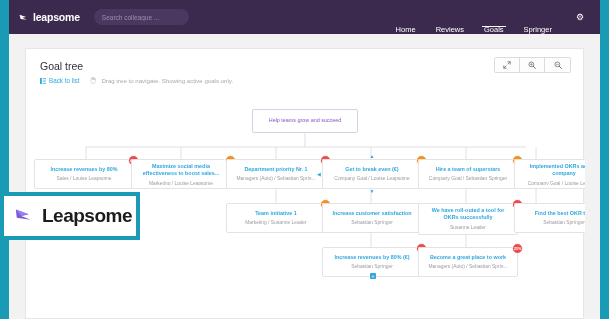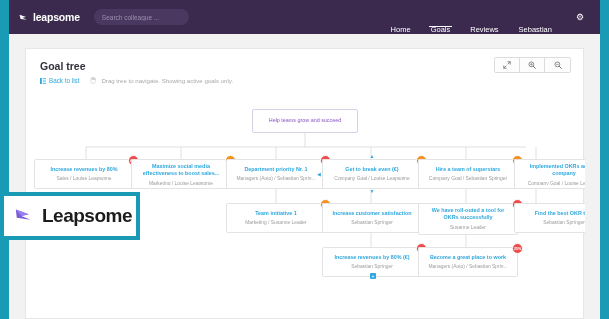--- a/index.html
+++ b/index.html
@@ -45,21 +45,21 @@
   .page {
     position: absolute; left: 9px; top: 34px; width: 591px; height: 285px;
     background: #f2f2f2; padding: 14px 16px 0 16px;
   }
   .card-panel {
     position: relative; width: 559px; height: 271px; background: #ffffff;
     border: 1px solid #e6e6e6;
   }
 
   .panel-head { padding: 11px 14px 0 14px; position: relative; }
-  .page-title { font-size: 10.5px; font-weight: bold; color: #33303a; }
+  .page-title { font-size: 10.5px; font-weight: normal; color: #33303a; }
   .sub-row { display: flex; align-items: center; margin-top: 5px; gap: 5px; }
   .back-link { display: flex; align-items: center; gap: 3px; color: #2fa8dd; font-size: 6.3px; }
   .list-icon { width: 6px; height: 6px; flex: 0 0 auto; }
   .hand-icon { width: 6px; height: 7px; margin-left: 6px; flex: 0 0 auto; }
   .hint { color: #a9a9ad; font-size: 6.1px; white-space: nowrap; }
 
   .btn-group {
     position: absolute; right: 12px; top: 8px; display: flex;
     border: 1px solid #dcdcdc; border-radius: 2px; overflow: hidden; background: #fff;
   }
@@ -132,28 +132,28 @@
       </svg>
       <span class="logo-text">leapsome</span>
     </div>
     <div class="search-box">
       <span class="search-ph">Search colleague ...</span>
     </div>
     <div class="nav-items">
       <div class="nav-item">
           <span>Home</span>
         </div>
+      <div class="nav-item">
+          <span>Reviews</span>
+        </div>
       <div class="nav-item active">
           <span>Goals</span>
         </div>
       <div class="nav-item">
-          <span>Reviews</span>
-        </div>
-      <div class="nav-item">
-          <span>Sebastian</span>
+          <span>Springer</span>
         </div>
       <div class="gear">⚙</div>
     </div>
   </div>
 
   <div class="page">
     <div class="card-panel">
 
       <div class="panel-head">
         <div class="page-title">Goal tree</div>

